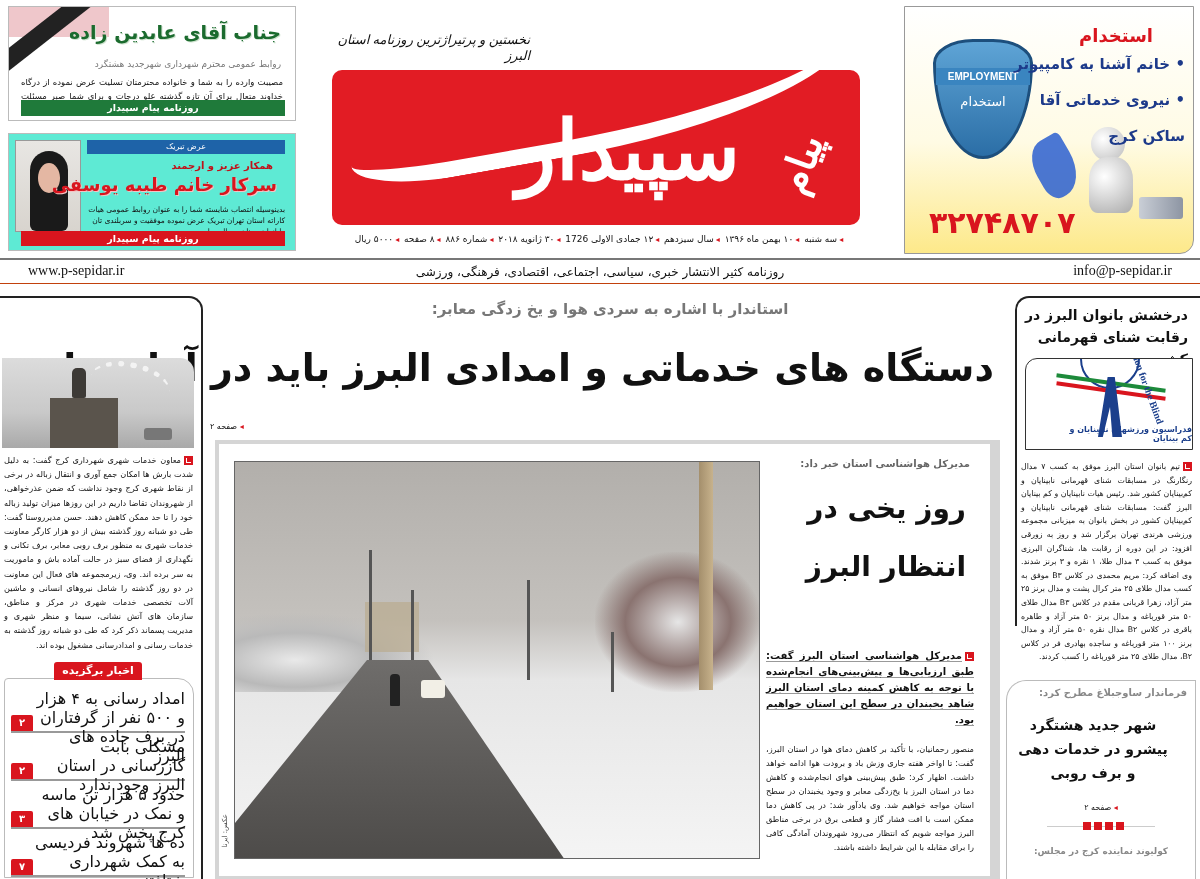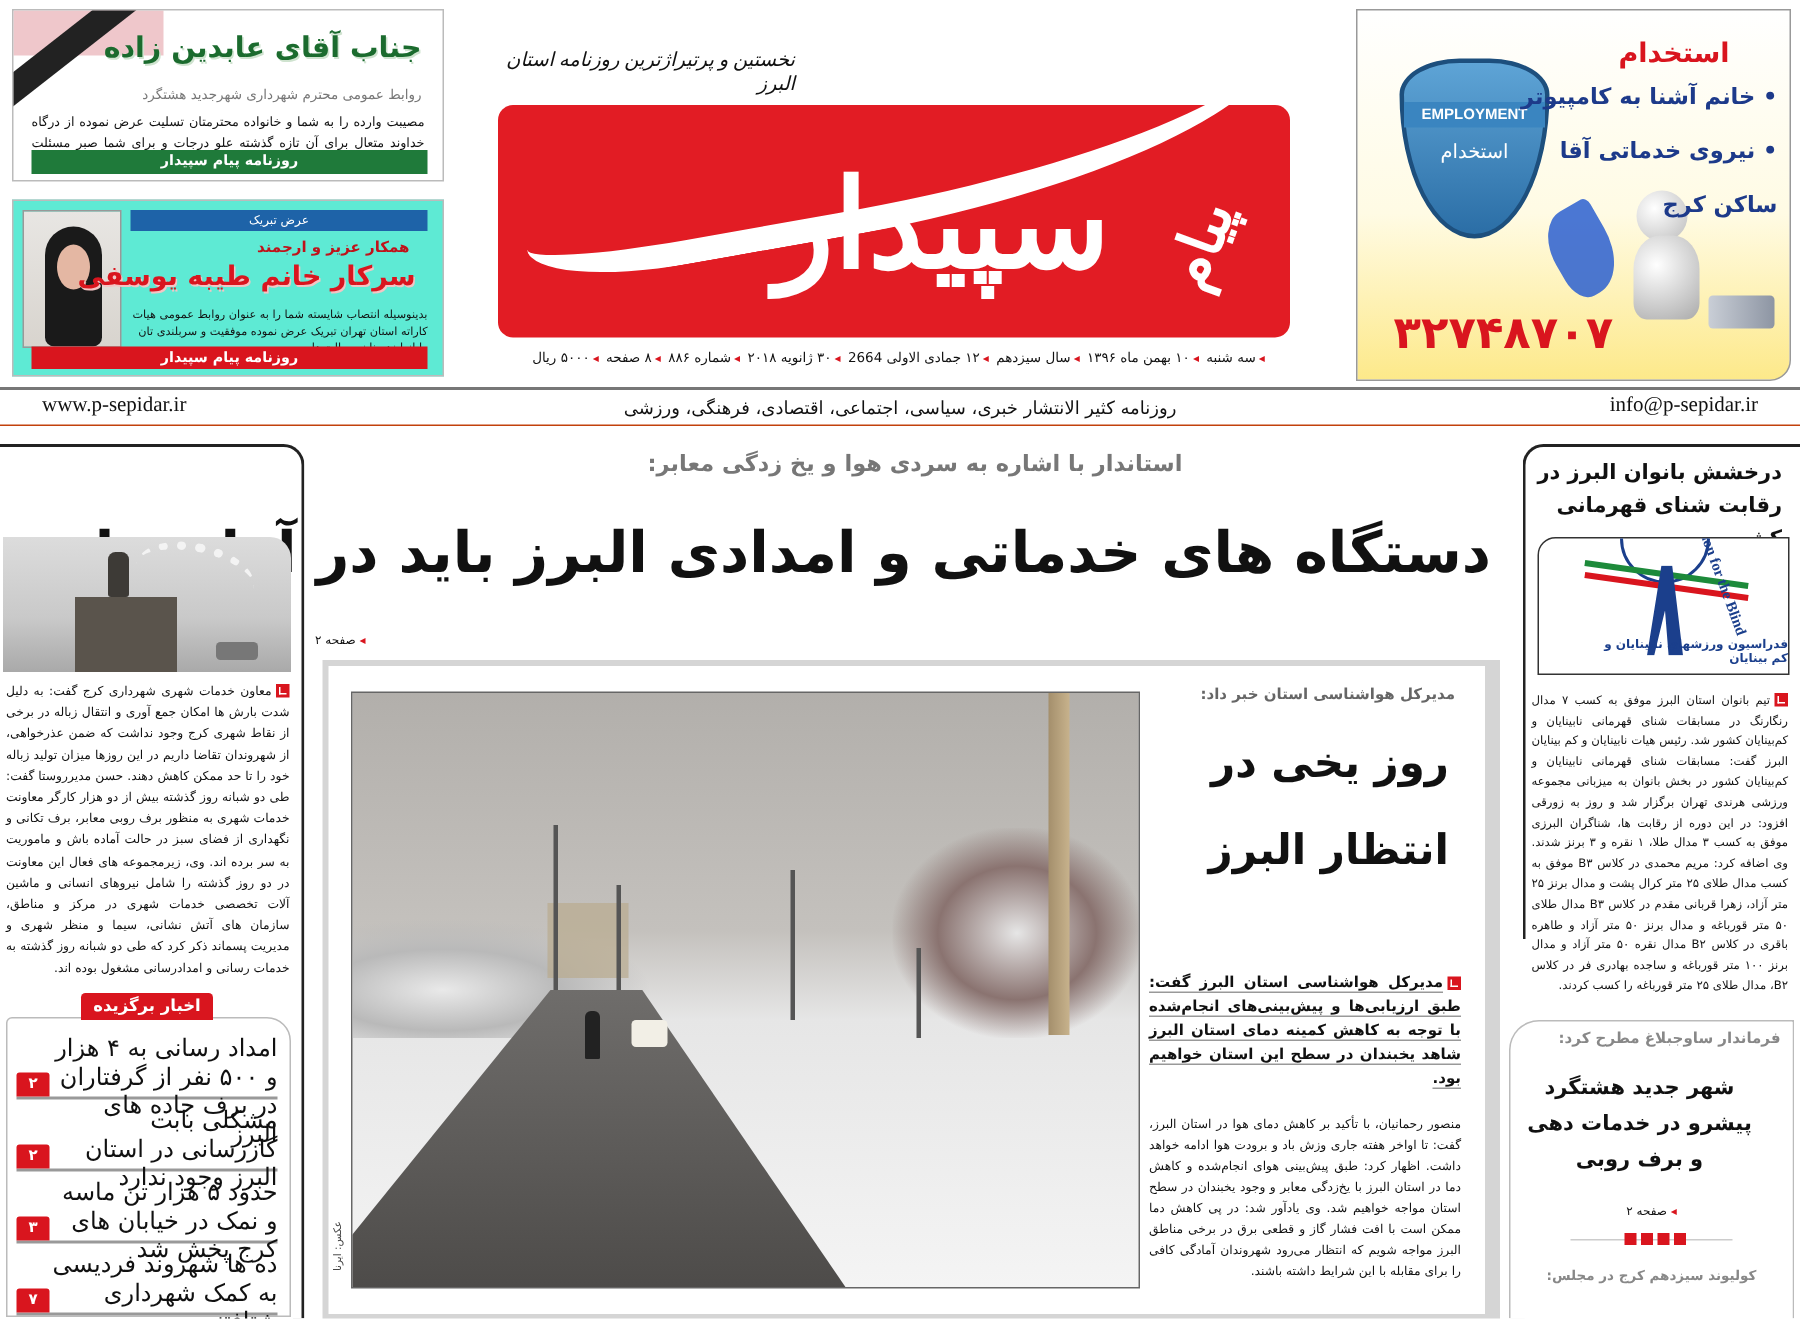--- a/index.html
+++ b/index.html
@@ -148,21 +148,21 @@
 <div class="abs tagline">نخستین و پرتیراژترین روزنامه استان البرز</div>
 <div class="abs logo-box">
   <div class="logo-swoosh"></div>
   <div class="logo-main">سپیدار</div>
   <div class="logo-sub">پیام</div>
 </div>
 <div class="abs dateline">
   <span class="sep">◂</span><span>سه شنبه</span>
   <span class="sep">◂</span><span>۱۰ بهمن ماه ۱۳۹۶</span>
   <span class="sep">◂</span><span>سال سیزدهم</span>
-  <span class="sep">◂</span><span>۱۲ جمادی الاولی 2664</span>
+  <span class="sep">◂</span><span>۱۲ جمادی الاولی 1726</span>
   <span class="sep">◂</span><span>۳۰ ژانویه ۲۰۱۸</span>
   <span class="sep">◂</span><span>شماره ۸۸۶</span>
   <span class="sep">◂</span><span>۸ صفحه</span>
   <span class="sep">◂</span><span>۵۰۰۰ ریال</span>
 </div>
 
 <div class="abs job-ad">
   <div class="shield">
     <div class="en">EMPLOYMENT</div>
     <div class="fa">استخدام</div>
@@ -260,14 +260,14 @@
   <div class="kicker2">فرماندار ساوجبلاغ مطرح کرد:</div>
   <div class="title">شهر جدید هشتگرد پیشرو در خدمات دهی و برف روبی</div>
   <div class="pref"><span class="arrow">◂ </span><span>صفحه ۲</span></div>
   <div class="rule"></div>
   <div class="squares">
       <span></span>
       <span></span>
       <span></span>
       <span></span>
     </div>
-  <div class="kicker3">کولیوند سیزدهم کرج در مجلس:</div>
+  <div class="kicker3">کولیوند نماینده کرج در مجلس:</div>
 </div>
 
 </body></html>

